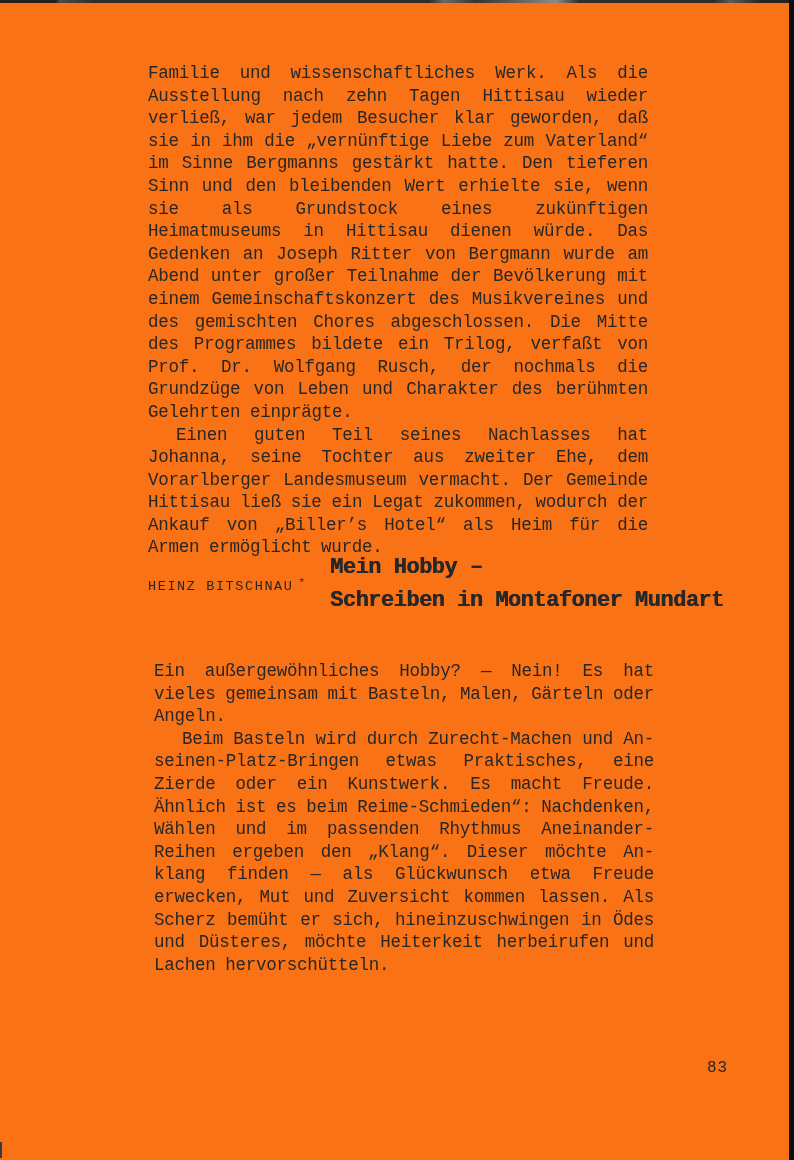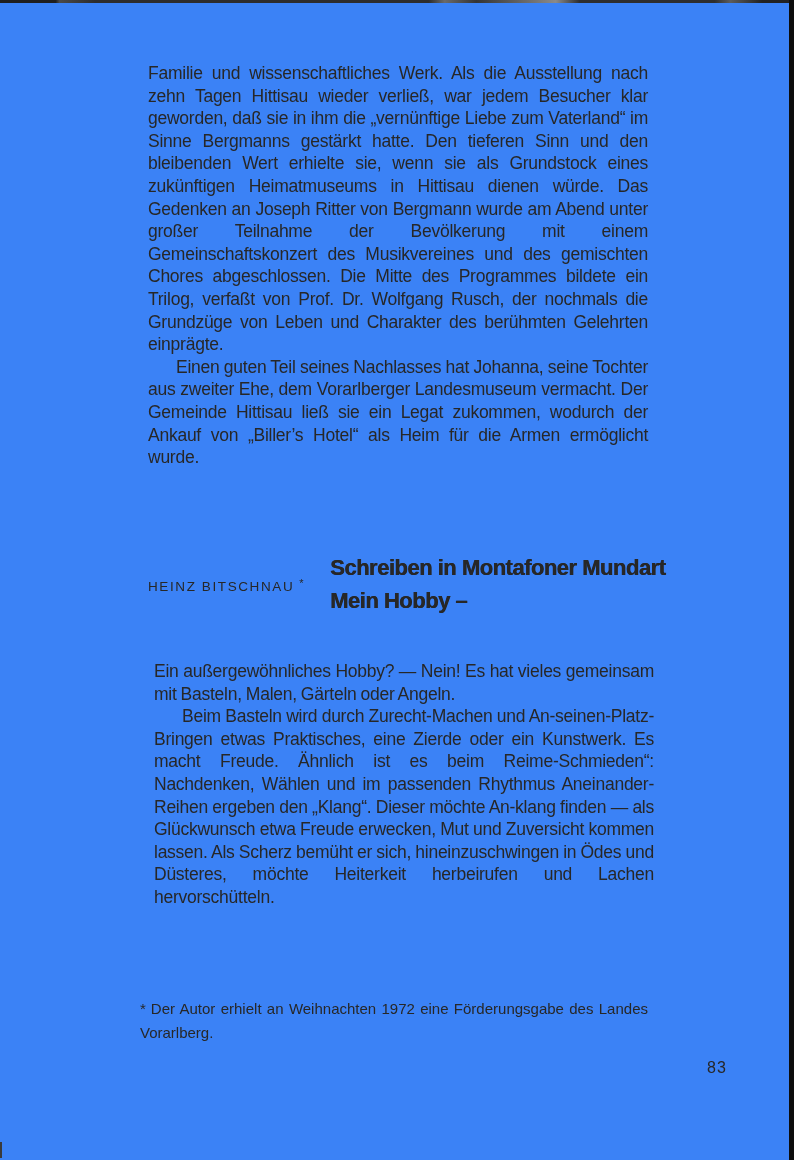--- a/index.html
+++ b/index.html
@@ -4,23 +4,23 @@
 <style>
   html, body {
     margin: 0;
     padding: 0;
     background: #ffffff;
   }
   .page {
     position: relative;
     width: 794px;
     height: 1160px;
-    background: #3b82f6;
+    background: #f97316;
     overflow: hidden;
-    font-family: Liberation Sans, sans-serif;
+    font-family: Liberation Mono, monospace;
     color: #272727;
   }
 
   
   .top-strip {
     position: absolute;
     top: 0; left: 0;
     width: 794px; height: 3px;
     background: linear-gradient(90deg,
       #1f1f1f 0%, #1f1f1f 7%, #4a4a4a 7.5%, #2d2d2d 12%,
@@ -112,28 +112,25 @@
   <div class="textblock prev-article">
     <p>Familie und wissenschaftliches Werk. Als die Ausstellung nach zehn Tagen Hittisau wieder verließ, war jedem Besucher klar geworden, daß sie in ihm die „vernünftige Liebe zum Vaterland“ im Sinne Bergmanns gestärkt hatte. Den tieferen Sinn und den bleibenden Wert erhielte sie, wenn sie als Grundstock eines zukünftigen Heimatmuseums in Hittisau dienen würde. Das Gedenken an Joseph Ritter von Bergmann wurde am Abend unter großer Teilnahme der Bevölkerung mit einem Gemeinschaftskonzert des Musikvereines und des gemischten Chores abgeschlossen. Die Mitte des Programmes bildete ein Trilog, verfaßt von Prof. Dr. Wolfgang Rusch, der nochmals die Grundzüge von Leben und Charakter des berühmten Gelehrten einprägte.</p>
     <p class="indent">Einen guten Teil seines Nachlasses hat Johanna, seine Tochter aus zweiter Ehe, dem Vorarlberger Landesmuseum vermacht. Der Gemeinde Hittisau ließ sie ein Legat zukommen, wodurch der Ankauf von „Biller’s Hotel“ als Heim für die Armen ermöglicht wurde.</p>
   </div>
 
   <div class="byline">
     <span>HEINZ BITSCHNAU</span><span class="mark">*</span>
   </div>
 
   <div class="article-title">
+    <div>Mein Hobby –</div>
     <div>Schreiben in Montafoner Mundart</div>
-    <div>Mein Hobby –</div>
   </div>
 
   <div class="textblock article-body">
     <p>Ein außergewöhnliches Hobby? — Nein! Es hat vieles gemeinsam mit Basteln, Malen, Gärteln oder Angeln.</p>
     <p class="indent">Beim Basteln wird durch Zurecht-Machen und An-seinen-Platz-Bringen etwas Praktisches, eine Zierde oder ein Kunstwerk. Es macht Freude. Ähnlich ist es beim Reime-Schmieden“: Nachdenken, Wählen und im passenden Rhythmus Aneinander-Reihen ergeben den „Klang“. Dieser möchte An-klang finden — als Glückwunsch etwa Freude erwecken, Mut und Zuversicht kommen lassen. Als Scherz bemüht er sich, hineinzuschwingen in Ödes und Düsteres, möchte Heiterkeit herbeirufen und Lachen hervorschütteln.</p>
   </div>
 
-  <p class="footnote">
-    <span class="fn-marker">*</span><span>Der Autor erhielt an Weihnachten 1972 eine Förderungsgabe des Landes Vorarlberg.</span>
-  </p>
 
   <div class="page-number">83</div>
 
 </div>
 
 </body></html>

